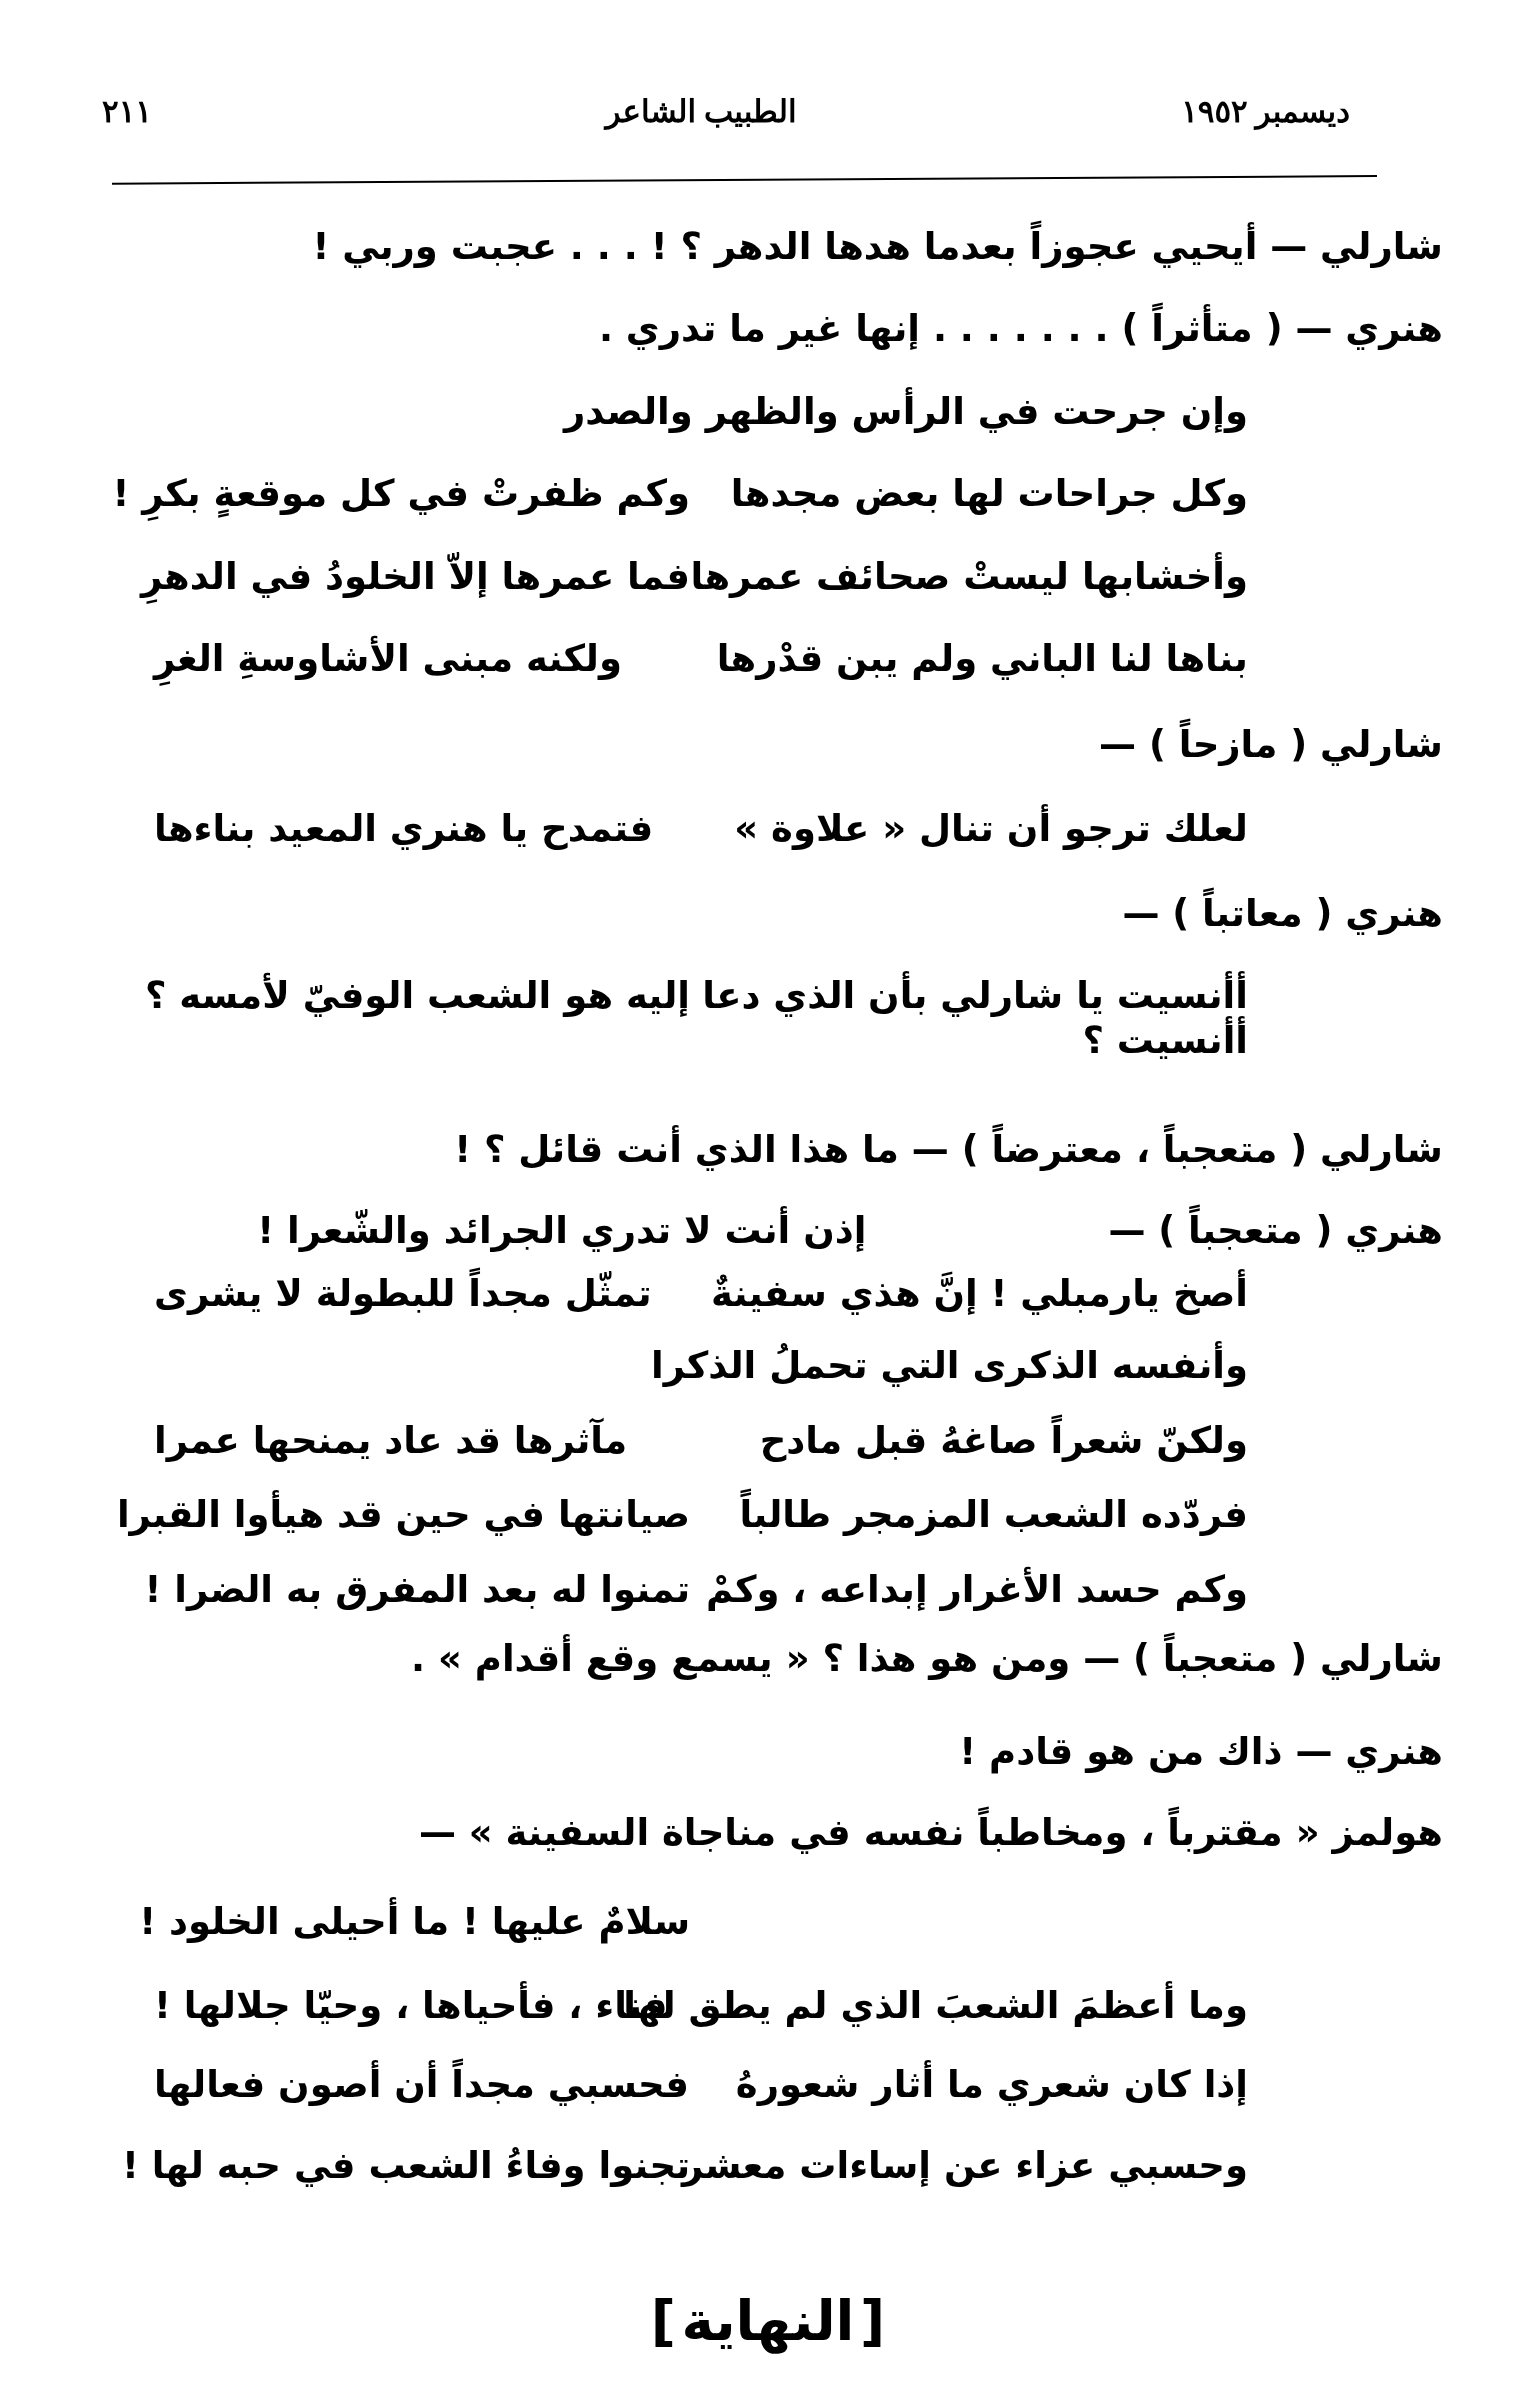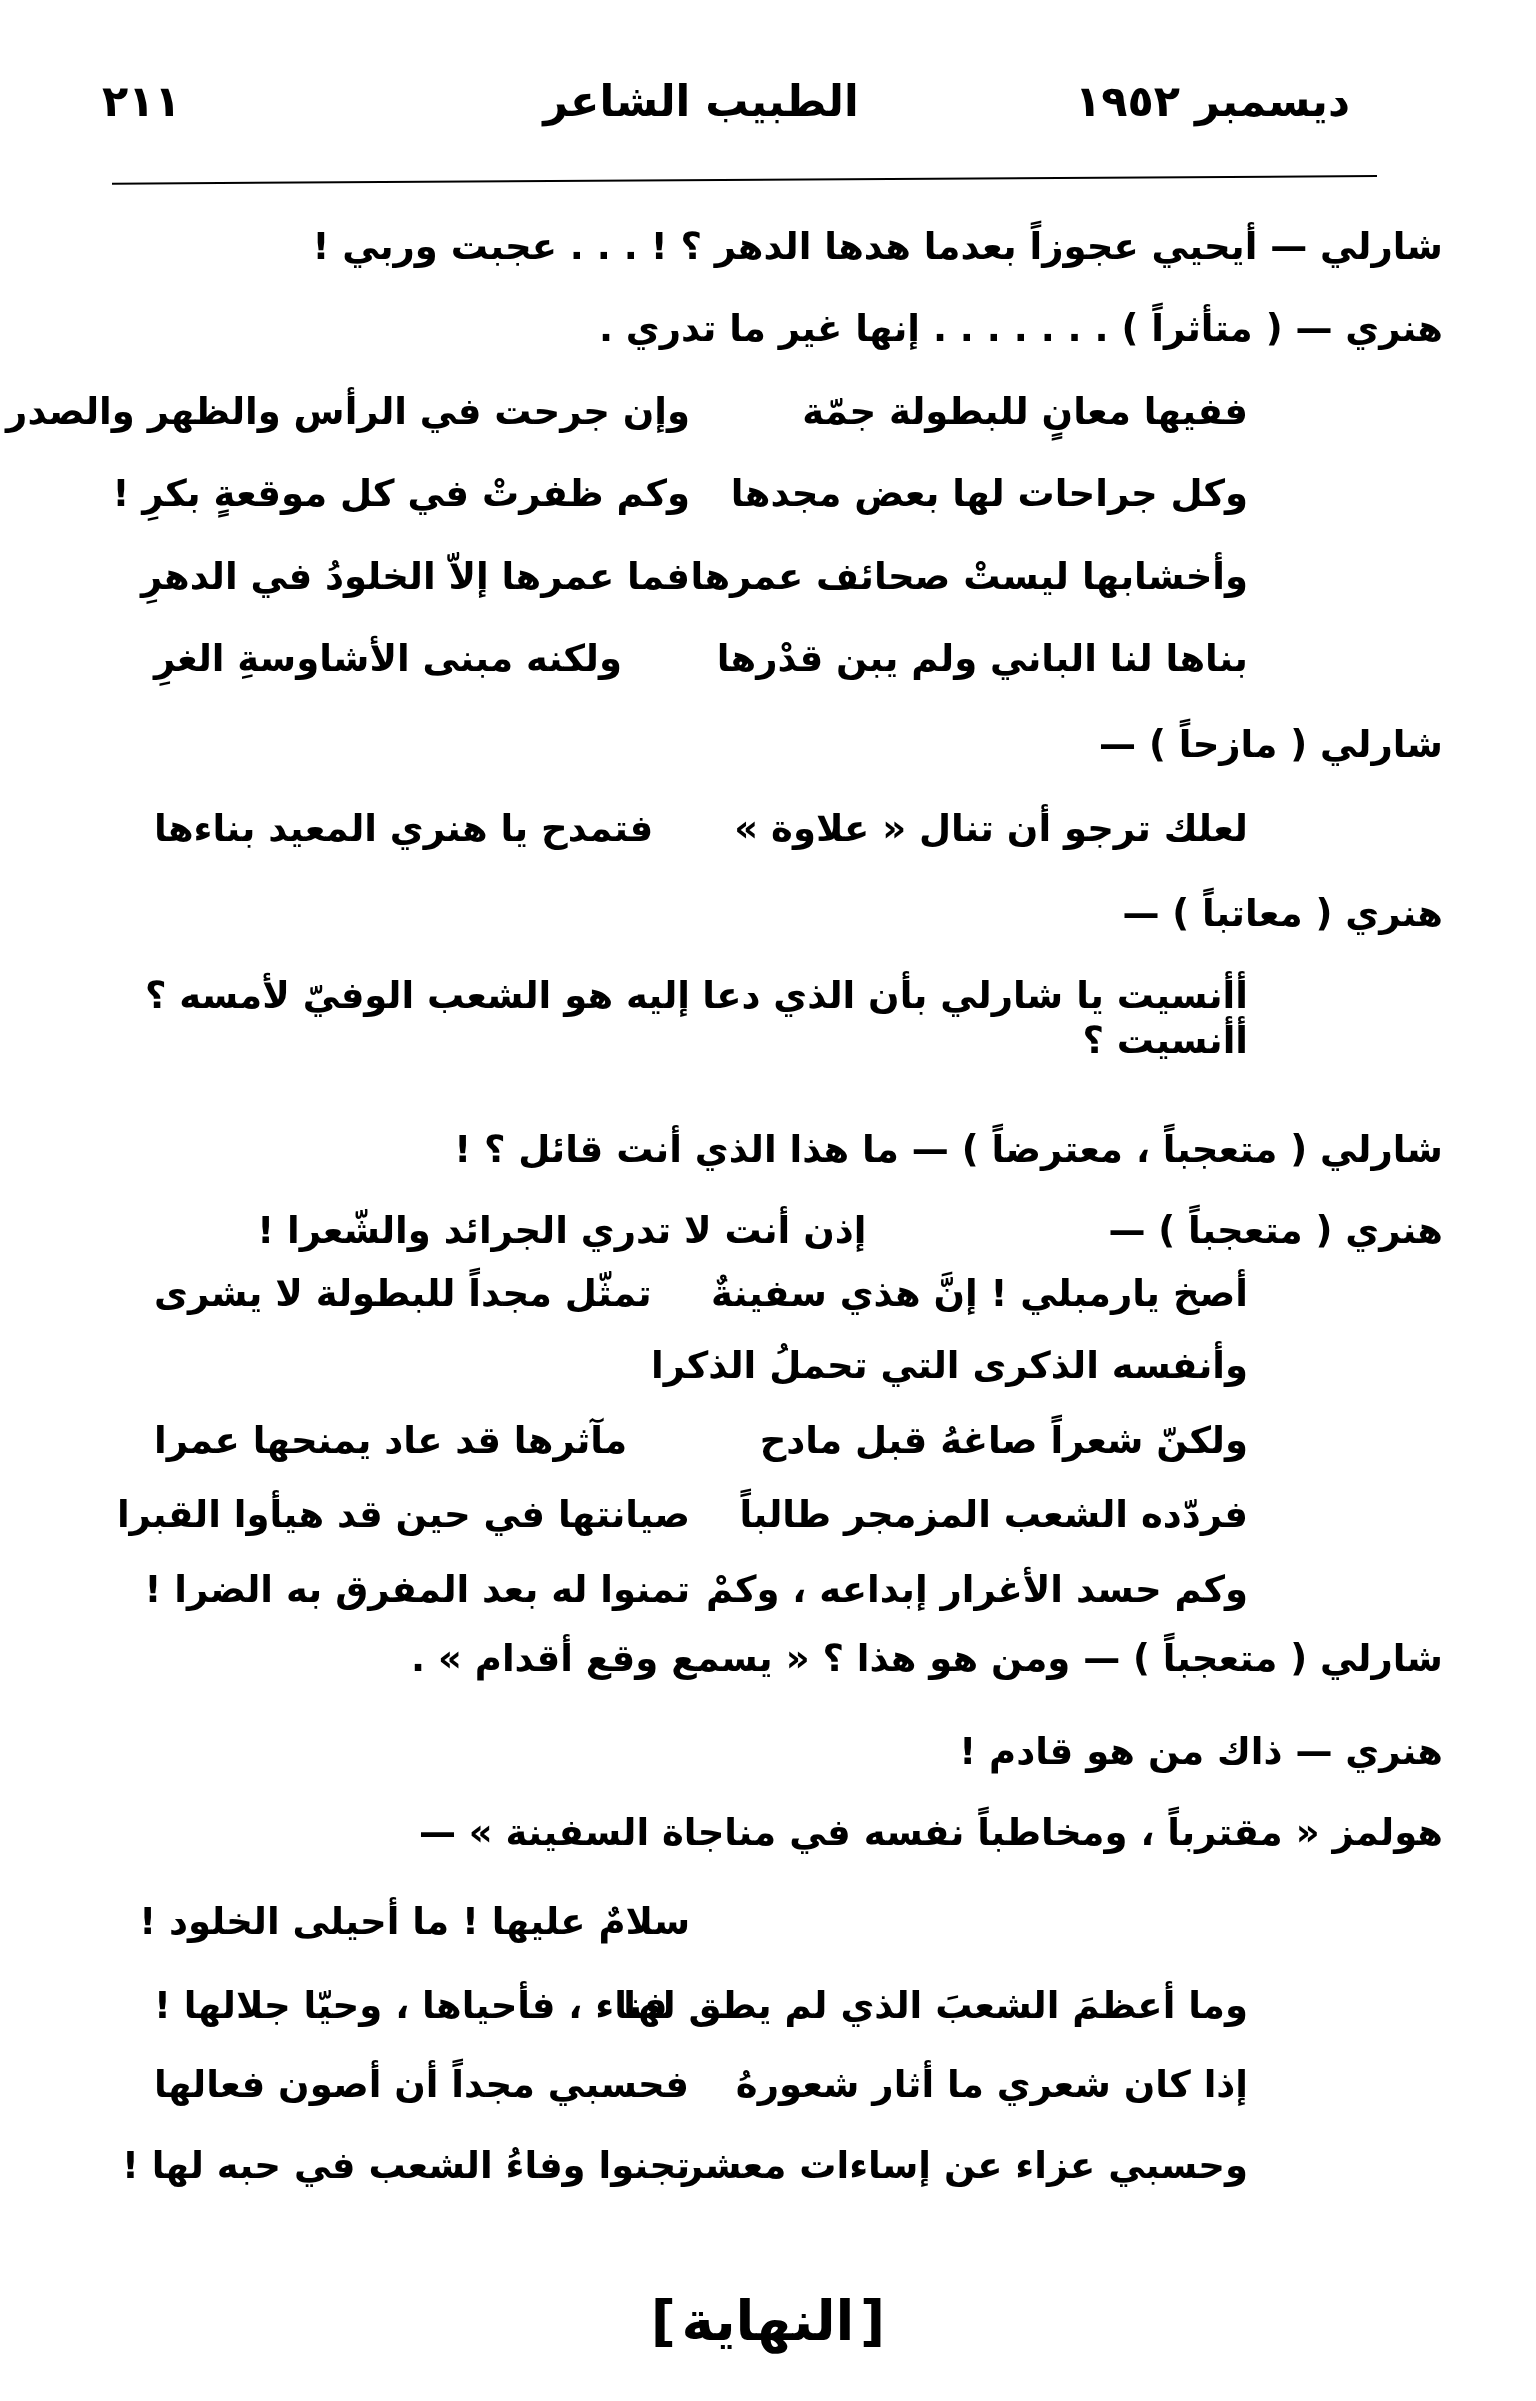--- a/index.html
+++ b/index.html
@@ -17,25 +17,26 @@
       direction: rtl;
     }
     .page {
       position: absolute;
       left: 0; top: 0;
       width: 1536px;
       height: 2401px;
     }
     .hdr {
       position: absolute;
-      top: 73px;
+      top: 84px;
       font-weight: bold;
-      font-size: 43px;
+      font-size: 31px;
       line-height: 56px;
       white-space: nowrap;
+      font-family: Liberation Serif, serif;
     }
     .hdr-date { right: 186px; }
     .hdr-title { left: 0; right: 0; text-align: center; margin-right: 140px; padding-left: 6px; }
     .hdr-page { left: 102px; direction: rtl; }
     .rule {
       position: absolute;
       left: 112px;
       width: 1265px;
       top: 175px;
       height: 0;
@@ -97,21 +98,20 @@
   <div class="hdr hdr-title">الطبيب الشاعر</div>
   <div class="hdr hdr-page">٢١١</div>
 
   <div class="rule"></div>
 
   <div class="body">
     <div class="line prose" style="top:0px">شارلي — أيحيي عجوزاً بعدما هدها الدهر ؟ ! . . . عجبت وربي !</div>
     <div class="line prose" style="top:82px">هنري — ( متأثراً ) .     .     .     .     .     .     . إنها غير ما تدري .</div>
 
     <div class="line verse" style="top:165px">
-      <span class="h1">ففيها معانٍ للبطولة جمّة</span>
       <span class="h2">وإن جرحت في الرأس والظهر والصدر</span>
     </div>
     <div class="line verse" style="top:247px">
       <span class="h1">وكل جراحات لها بعض مجدها</span>
       <span class="h2">وكم ظفرتْ في كل موقعةٍ بكرِ !</span>
     </div>
     <div class="line verse" style="top:330px">
       <span class="h1">وأخشابها ليستْ صحائف عمرها</span>
       <span class="h2">فما عمرها إلاّ الخلودُ في الدهرِ</span>
     </div>

